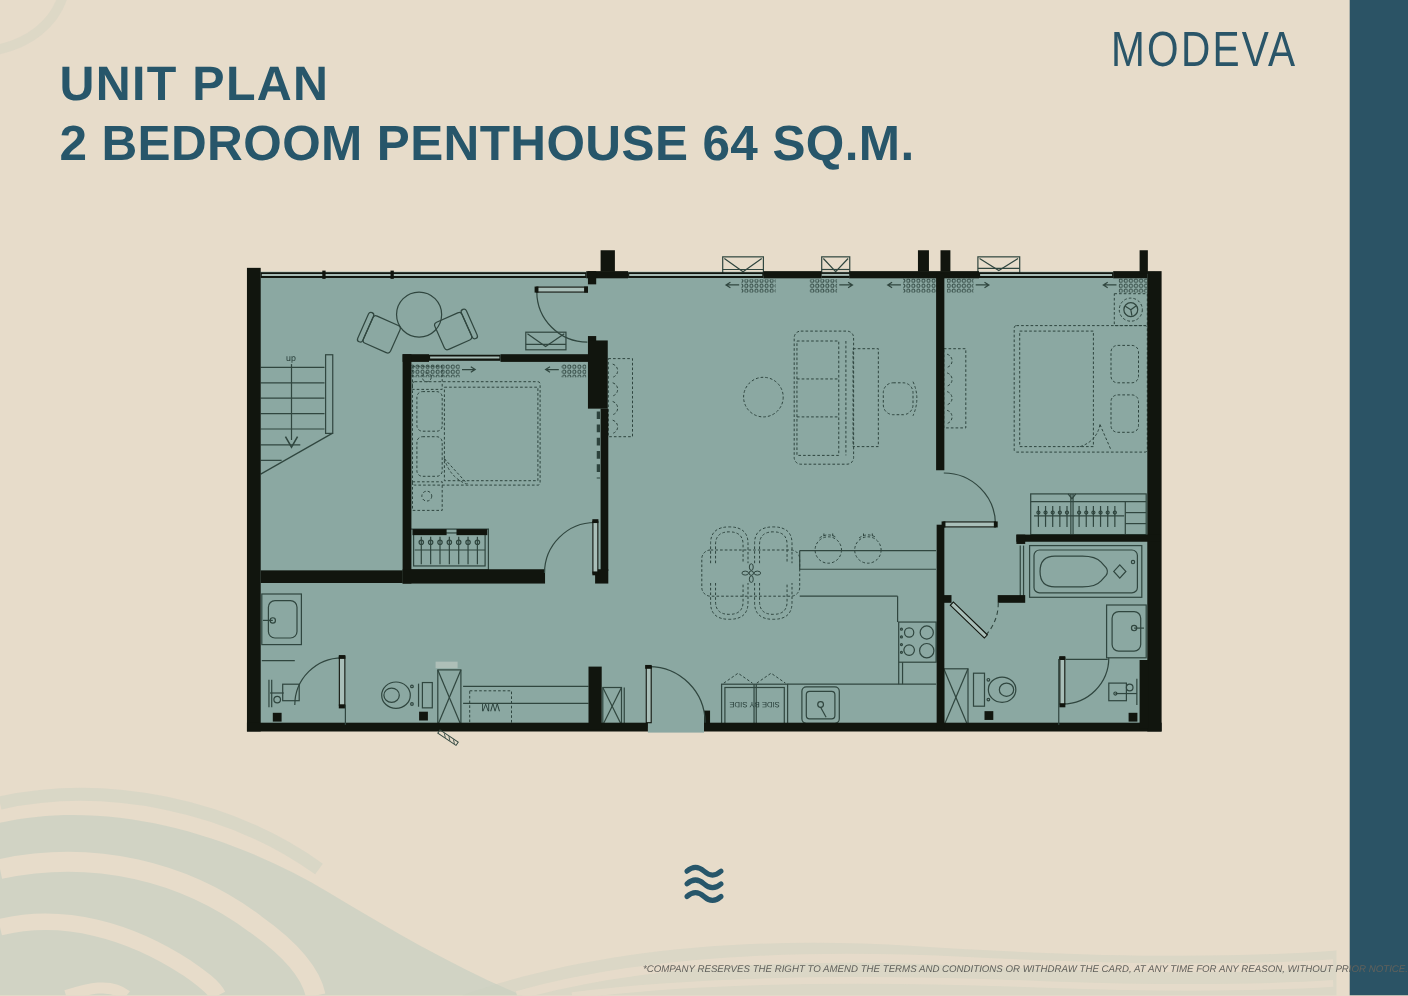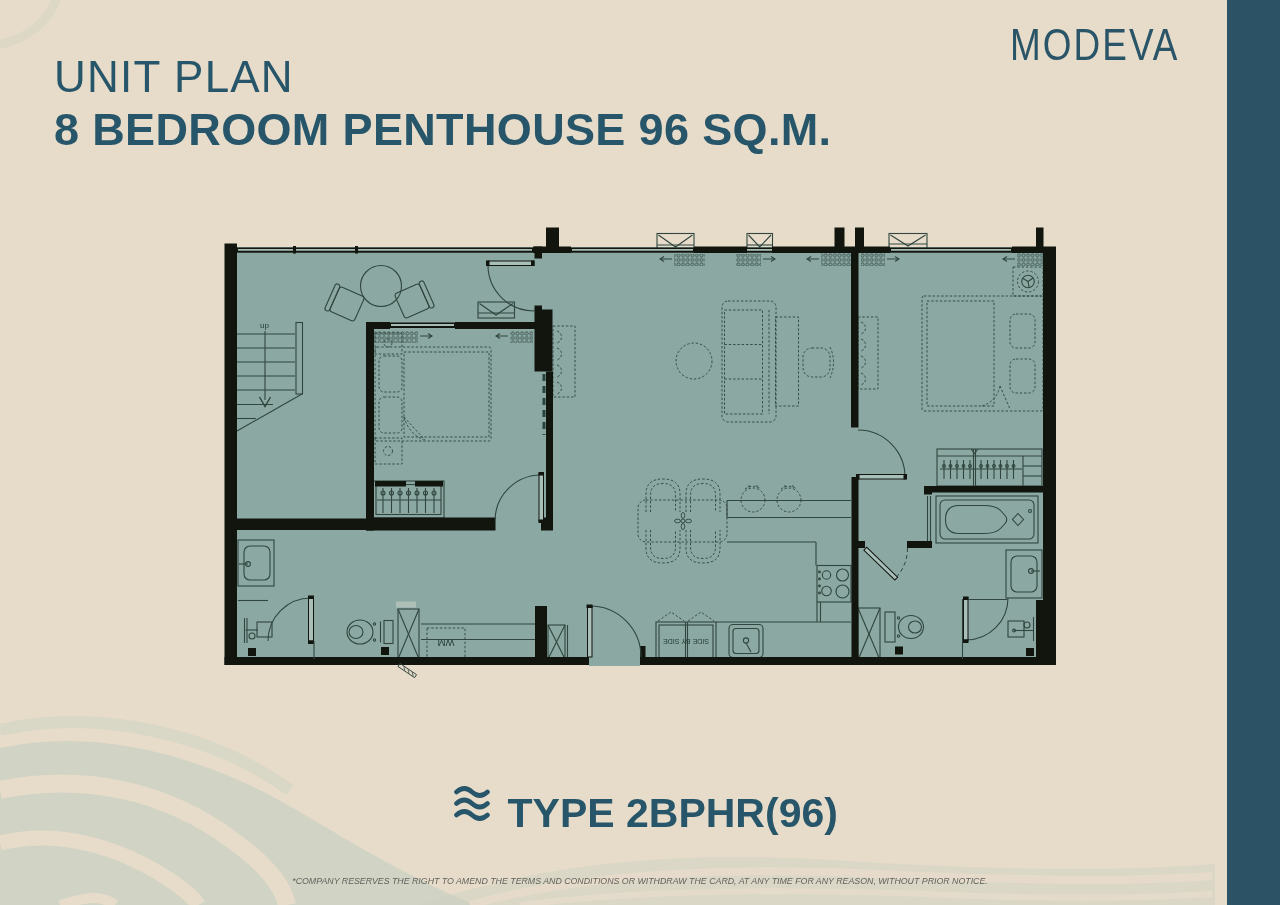--- a/index.html
+++ b/index.html
@@ -15,23 +15,23 @@
   <path d="M 420,905 C 530,866 670,850 830,860 C 990,870 1110,872 1215,864 L 1215,905 Z" fill="#ccd1c2" opacity="0.45"></path>
   <path d="M0,790 C 85,772 168,792 232,840 C 266,864 283,886 287,905" stroke="#e7dcca" stroke-width="18" fill="none"></path>
   <path d="M0,843 C 58,829 118,846 170,880 C 183,889 194,897 198,905" stroke="#e7dcca" stroke-width="15" fill="none"></path>
   <path d="M 60,905 C 80,899 100,893 115,905" stroke="#e7dcca" stroke-width="10" fill="none"></path>
   <path d="M 470,905 C 580,874 720,866 880,874 C 1020,881 1130,882 1212,876" stroke="#e7dcca" stroke-width="8" fill="none" opacity="0.9"></path>
   <path d="M 520,905 C 640,890 780,888 950,895 C 1060,899 1150,898 1212,894" stroke="#e7dcca" stroke-width="6" fill="none" opacity="0.8"></path>
   <path d="M0,730 C 95,709 208,731 290,790" stroke="#d3d4c5" stroke-width="12" fill="none" opacity="0.7"></path>
   <path d="M-6,46 C 26,40 50,22 58,-6" stroke="#d9d6c5" stroke-width="9" fill="none" opacity="0.7"></path>
 </svg>
 
-<div class="abs" style="left:54px;top:52px;color:#27566a;font-weight:normal;font-size:44px;letter-spacing:1.2px;">UNIT PLAN</div>
-
-<div class="abs" style="left:54px;top:104px;color:#27566a;font-weight:bold;font-size:45px;letter-spacing:0.35px;">8 BEDROOM PENTHOUSE 96 SQ.M.</div>
+<div class="abs" style="left:54px;top:52px;color:#27566a;font-weight:bold;font-size:44px;letter-spacing:1.2px;">UNIT PLAN</div>
+
+<div class="abs" style="left:54px;top:104px;color:#27566a;font-weight:bold;font-size:45px;letter-spacing:0.35px;">2 BEDROOM PENTHOUSE 64 SQ.M.</div>
 
 <div class="abs" style="left:1010px;top:28px;width:220px;color:#2a5568;">
   <div style="font-size:45px;letter-spacing:2.5px;margin-top:-9px;transform:scaleX(0.82);transform-origin:0 0;color:#2a5568;">MODEVA</div>
 </div>
 
 <div class="abs" style="left:1227px;top:0;width:53px;height:905px;background:#2b5365;"></div>
 
 <svg id="plan" class="abs" style="left:0;top:0" width="1280" height="905" viewBox="0 0 1280 905">
 <defs>
   <pattern id="hb" width="4.6" height="4.6" patternUnits="userSpaceOnUse">
@@ -671,16 +671,15 @@
 </svg>
 
 <div class="abs" style="left:6px;top:784px;width:1280px;text-align:center;">
   <svg width="36" height="38" viewBox="0 0 36 38" style="vertical-align:-4px;margin-right:13px;">
     <g stroke="#27566a" stroke-width="4.6" fill="none" stroke-linecap="round">
       <path d="M 2.5,8 C 7.5,3.5 13,3.5 18,8 C 23,12.5 28.5,12.5 33.5,8"></path>
       <path d="M 2.5,19.5 C 7.5,15 13,15 18,19.5 C 23,24 28.5,24 33.5,19.5"></path>
       <path d="M 2.5,31 C 7.5,26.5 13,26.5 18,31 C 23,35.5 28.5,35.5 33.5,31"></path>
     </g>
   </svg>
-  <span style="color:#27566a;font-weight:bold;font-size:41px;letter-spacing:0px;vertical-align:middle;">TYPE 2BPHR(96)</span>
 </div>
 
-<div class="abs" style="left:0;top:876px;width:1280px;text-align:center;color:#61615c;font-style:italic;font-size:8.8px;letter-spacing:0px;">*COMPANY RESERVES THE RIGHT TO AMEND THE TERMS AND CONDITIONS OR WITHDRAW THE CARD, AT ANY TIME FOR ANY REASON, WITHOUT PRIOR NOTICE.</div>
+<div class="abs" style="left:0;top:876px;width:1280px;text-align:right;color:#61615c;font-style:italic;font-size:8.8px;letter-spacing:0px;">*COMPANY RESERVES THE RIGHT TO AMEND THE TERMS AND CONDITIONS OR WITHDRAW THE CARD, AT ANY TIME FOR ANY REASON, WITHOUT PRIOR NOTICE.</div>
 
 </body></html>

